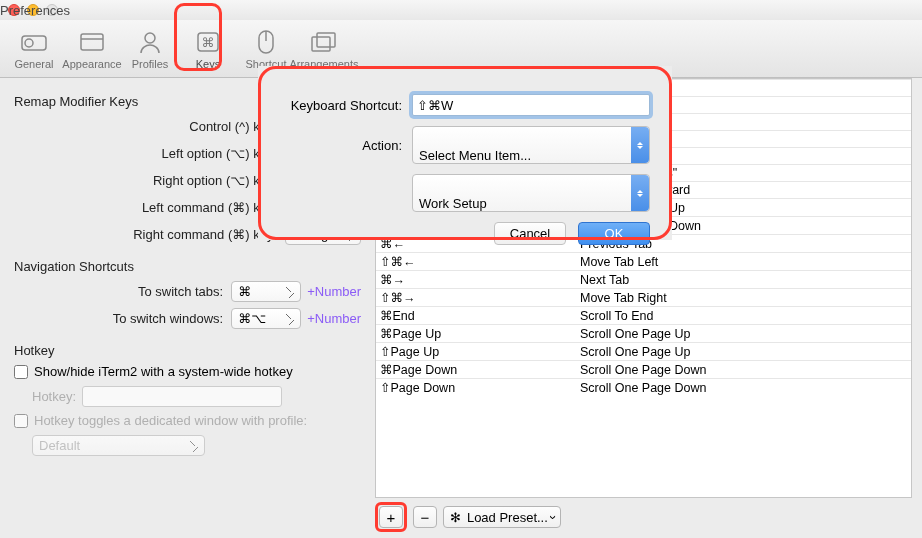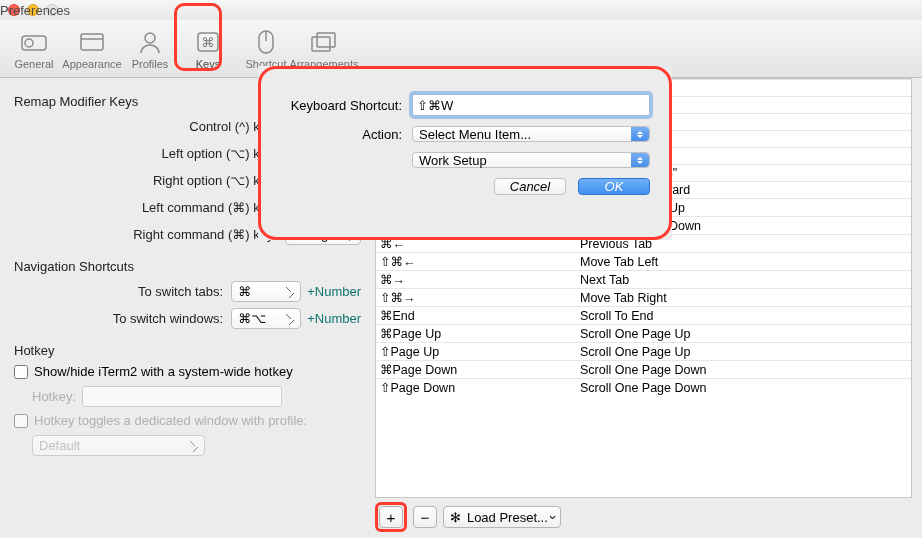--- a/index.html
+++ b/index.html
@@ -60,21 +60,21 @@
   position:relative; display:flex; align-items:center;
   min-width:70px; white-space:nowrap; overflow:hidden;
 }
 .sel:after {
   content:""; position:absolute; right:6px; top:4px;
   width:8px; height:12px;
   background:
     linear-gradient(45deg, transparent 3px, #6a6a6a 3px 4px, transparent 4px) top/8px 6px no-repeat,
     linear-gradient(-45deg, transparent 3px, #6a6a6a 3px 4px, transparent 4px) bottom/8px 6px no-repeat;
 }
-.suffix { padding-left:6px; color:#0f766e;}
+.suffix { padding-left:6px; color:#8b5cf6;}
 .chk { display:flex; align-items:center; gap:6px; margin:6px 0;}
 input[type=checkbox]{ width:14px; height:14px;}
 .txt { height:21px; border:1px solid #c0c0c0; border-radius:3px; background:#fff; width:100%; padding:0 4px;}
 .disabled {color:#b0b0b0;}
 .disabled input, .disabled .sel{opacity:.7}
 
 .table-wrap {
   position:absolute; left:0; right:10px; top:0; bottom:40px;
   border:1px solid #c6c6c6; background:#fff; overflow:hidden;
 }
@@ -110,37 +110,37 @@
   padding:28px 22px 16px 22px;
 }
 .drow { display:flex; align-items:center; margin-bottom:10px;}
 .drow .dlab { width:132px; text-align:right; padding-right:10px;}
 .focus-input {
   flex:1; height:22px; border:1px solid #9bb9d8; border-radius:2px;
   box-shadow:0 0 0 3px rgba(115,170,230,.6); padding:0 4px;
   font-size:13px; background:#fff;
 }
 .dsel {
-  flex:1; height:16px; border-radius:4px; position:relative;
+  flex:1; height:38px; border-radius:4px; position:relative;
   background:linear-gradient(#fff,#f4f4f4); border:1px solid #c0c0c0;
-  padding:0 22px 0 6px; display:flex; align-items:flex-start; font-size:13px;
+  padding:0 22px 0 6px; display:flex; align-items:flex-end; font-size:13px;
 }
 .dsel .cap {
   position:absolute; right:0; top:0; bottom:0; width:18px;
   background:linear-gradient(#77aef2,#4a8fe8);
   border-top-right-radius:4px; border-bottom-right-radius:4px;
   display:flex; flex-direction:column; align-items:center; justify-content:center; gap:1px;
 }
 .dsel .cap:before, .dsel .cap:after {content:""; width:0; height:0; border:3px solid transparent;}
 .dsel .cap:before{border-bottom-color:#fff;}
 .dsel .cap:after{border-top-color:#fff;}
 .dbtns { display:flex; justify-content:flex-end; gap:12px; margin-top:8px;}
 .btn {
-  height:17px; min-width:72px; border-radius:4px; border:1px solid #c2c2c2;
-  background:linear-gradient(#fefefe,#f0f0f0); font-size:13px;font-style:italic;
+  height:23px; min-width:72px; border-radius:4px; border:1px solid #c2c2c2;
+  background:linear-gradient(#fefefe,#f0f0f0); font-size:13px;
 }
 .btn.primary {
   background:linear-gradient(#6fb0f7,#3f8fef); border-color:#2f74d0; color:#fff;
 }
 </style>
 </head>
 <body>
 
 <div class="titlebar">
   <div class="traffic">

